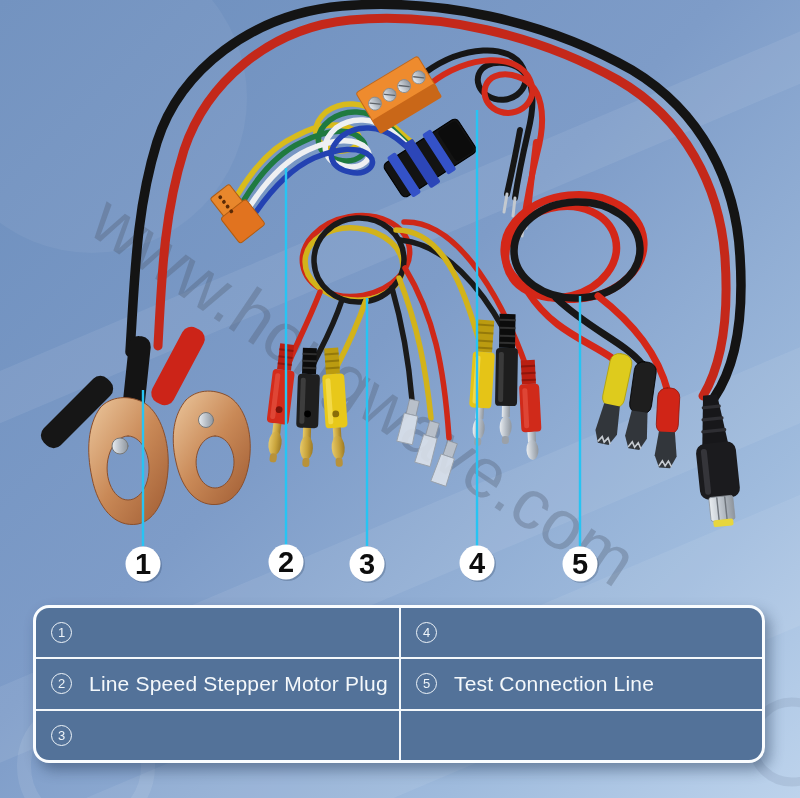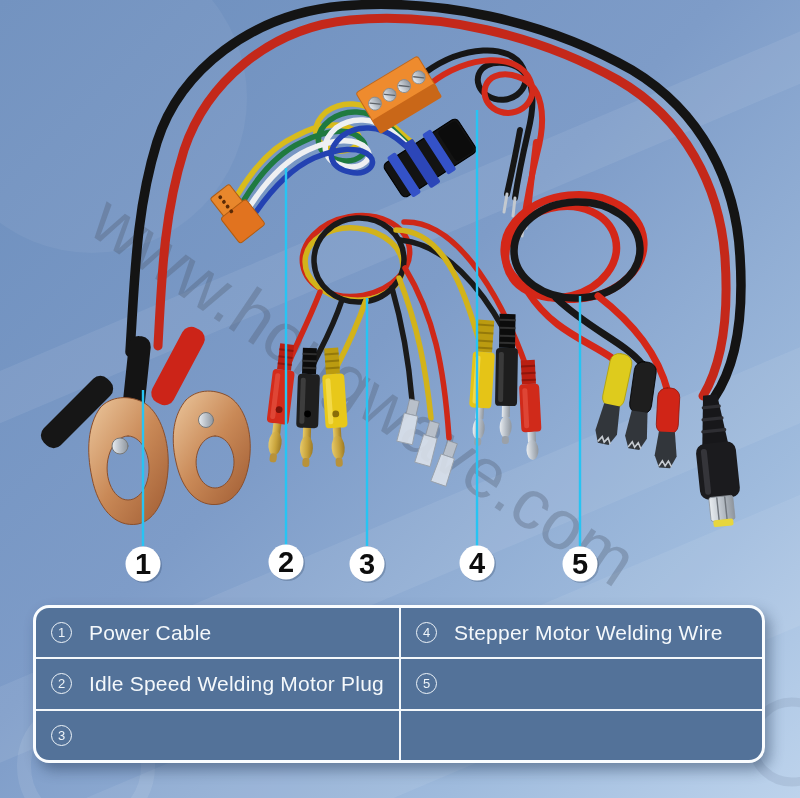--- a/index.html
+++ b/index.html
@@ -323,31 +323,30 @@
       <circle cx="581.5" cy="565.5" r="17.5" fill="rgba(30,50,80,0.25)"></circle>
       <circle cx="580" cy="564" r="17.5" fill="#ffffff"></circle>
       <text x="580" y="574" fill="#0d0d0d">5</text>
     </g>
   </g>
 </svg>
 
   <div class="legend">
     <div class="cell">
       <span class="badge">1</span>
-      <span class="lbl">Power Cable</span>
     </div>
     <div class="cell">
       <span class="badge">4</span>
-      <span class="lbl">Stepper Motor Welding Wire</span>
     </div>
     <div class="cell">
       <span class="badge">2</span>
-      <span class="lbl">Idle Speed Welding Motor Plug</span>
+      <span class="lbl">Line Speed Stepper Motor Plug</span>
     </div>
     <div class="cell">
       <span class="badge">5</span>
+      <span class="lbl">Test Connection Line</span>
     </div>
     <div class="cell">
       <span class="badge">3</span>
     </div>
     <div class="cell"></div>
   </div>
 </div>
 
 </body></html>

